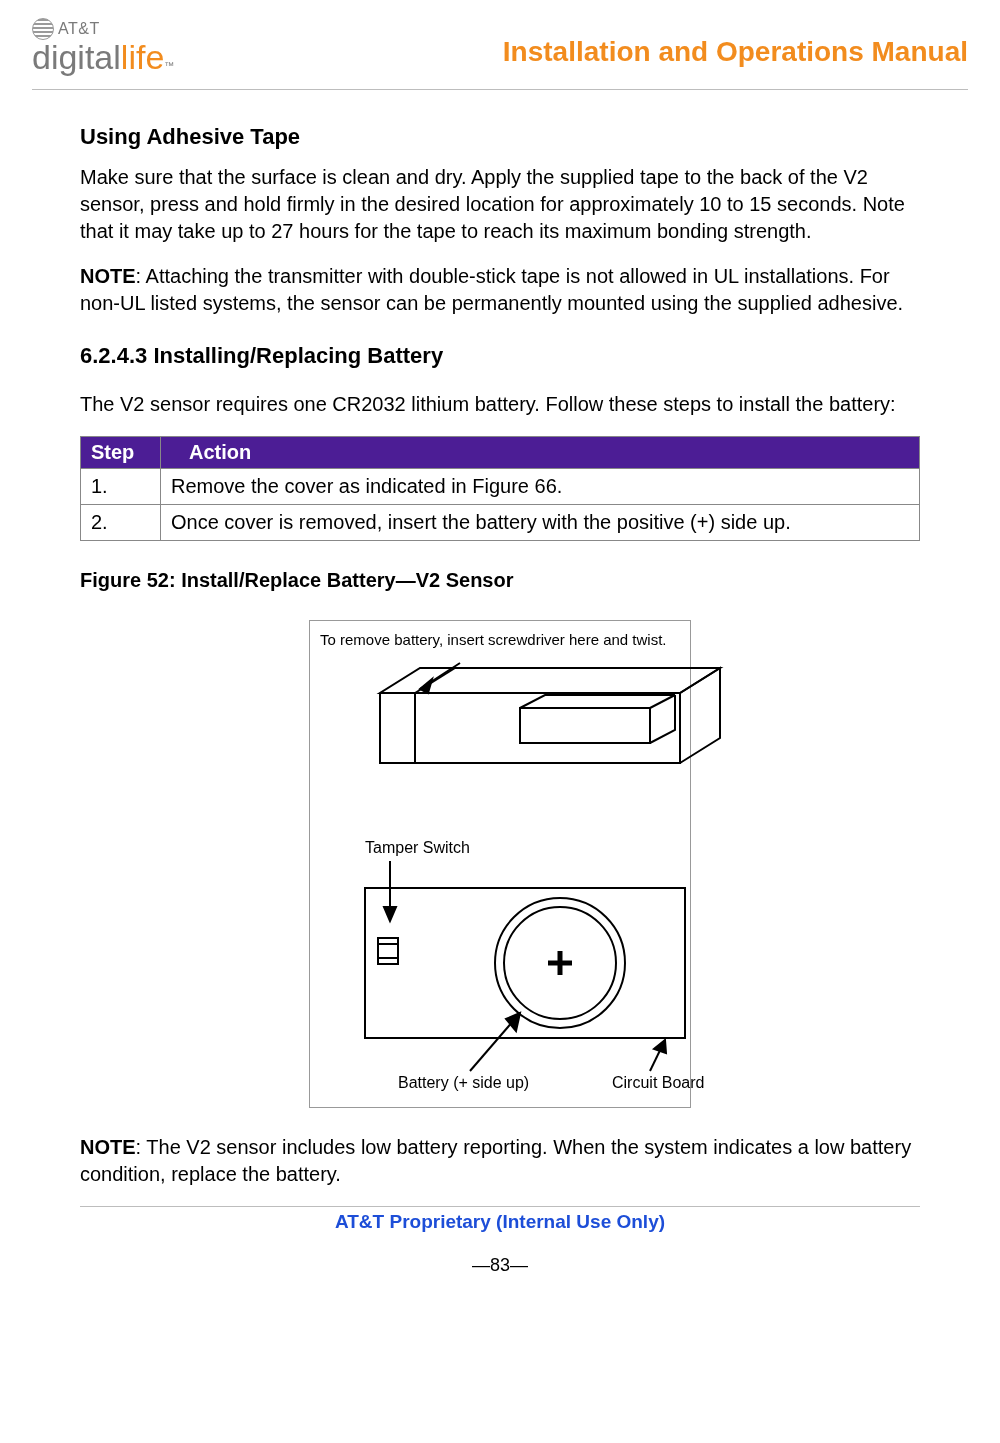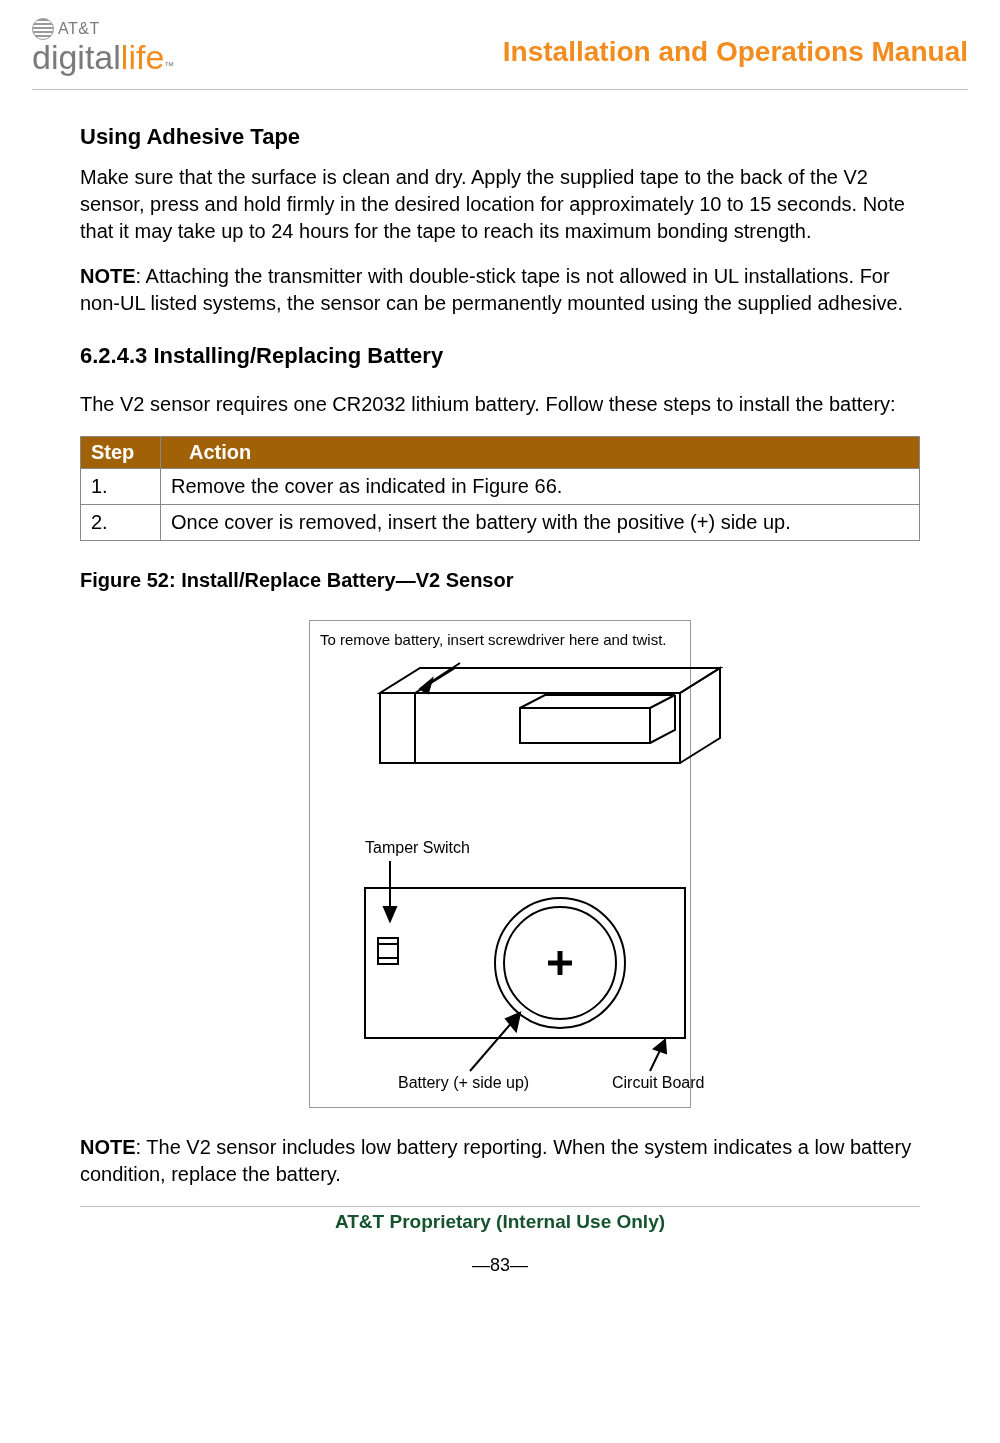--- a/index.html
+++ b/index.html
@@ -72,21 +72,21 @@
     font-size: 22px;
     font-weight: bold;
     margin: 26px 0 22px 0;
   }
   table.steps {
     width: 100%;
     border-collapse: collapse;
     margin-bottom: 28px;
   }
   table.steps th {
-    background: #a16207;
+    background: #4c1d95;
     color: #fff;
     font-size: 20px;
     font-weight: bold;
     text-align: left;
     padding: 4px 10px;
     border: 1px solid #888;
   }
   table.steps th:first-child { width: 80px; }
   table.steps th:nth-child(2) { text-align: left; padding-left: 28px; }
   table.steps td {
@@ -112,21 +112,21 @@
     line-height: 1.2;
     margin-bottom: 4px;
   }
   .diagram-svg { display: block; margin: 0 auto; }
   .footer-line {
     border-top: 1px solid #bdbdbd;
     margin: 0 48px;
   }
   .footer-text {
     text-align: center;
-    color: #14532d;
+    color: #1d4ed8;
     font-weight: bold;
     font-size: 19px;
     margin-top: 4px;
   }
   .page-num {
     text-align: center;
     font-size: 18px;
     color: #000;
     margin-top: 22px;
   }
@@ -145,21 +145,21 @@
         <span class="logo-life">life</span>
         <span class="logo-tm">™</span>
     </div>
   </div>
   <div class="doc-title">Installation and Operations Manual</div>
 </div>
 
 <div class="content">
 
   <h3 class="subhead">Using Adhesive Tape</h3>
-  <p class="body">Make sure that the surface is clean and dry. Apply the supplied tape to the back of the V2 sensor, press and hold firmly in the desired location for approximately 10 to 15 seconds. Note that it may take up to 24 hours for the tape to reach its maximum bonding strength.</p>
+  <p class="body">Make sure that the surface is clean and dry. Apply the supplied tape to the back of the V2 sensor, press and hold firmly in the desired location for approximately 10 to 15 seconds. Note that it may take up to 27 hours for the tape to reach its maximum bonding strength.</p>
   <p class="body">
     <span class="note-label">NOTE</span><span>: Attaching the transmitter with double-stick tape is not allowed in UL installations. For non-UL listed systems, the sensor can be permanently mounted using the supplied adhesive.</span>
   </p>
 
   <h3 class="numbered">6.2.4.3  Installing/Replacing Battery</h3>
   <p class="body">The V2 sensor requires one CR2032 lithium battery. Follow these steps to install the battery:</p>
 
   <table class="steps">
     <thead>
       <tr>

